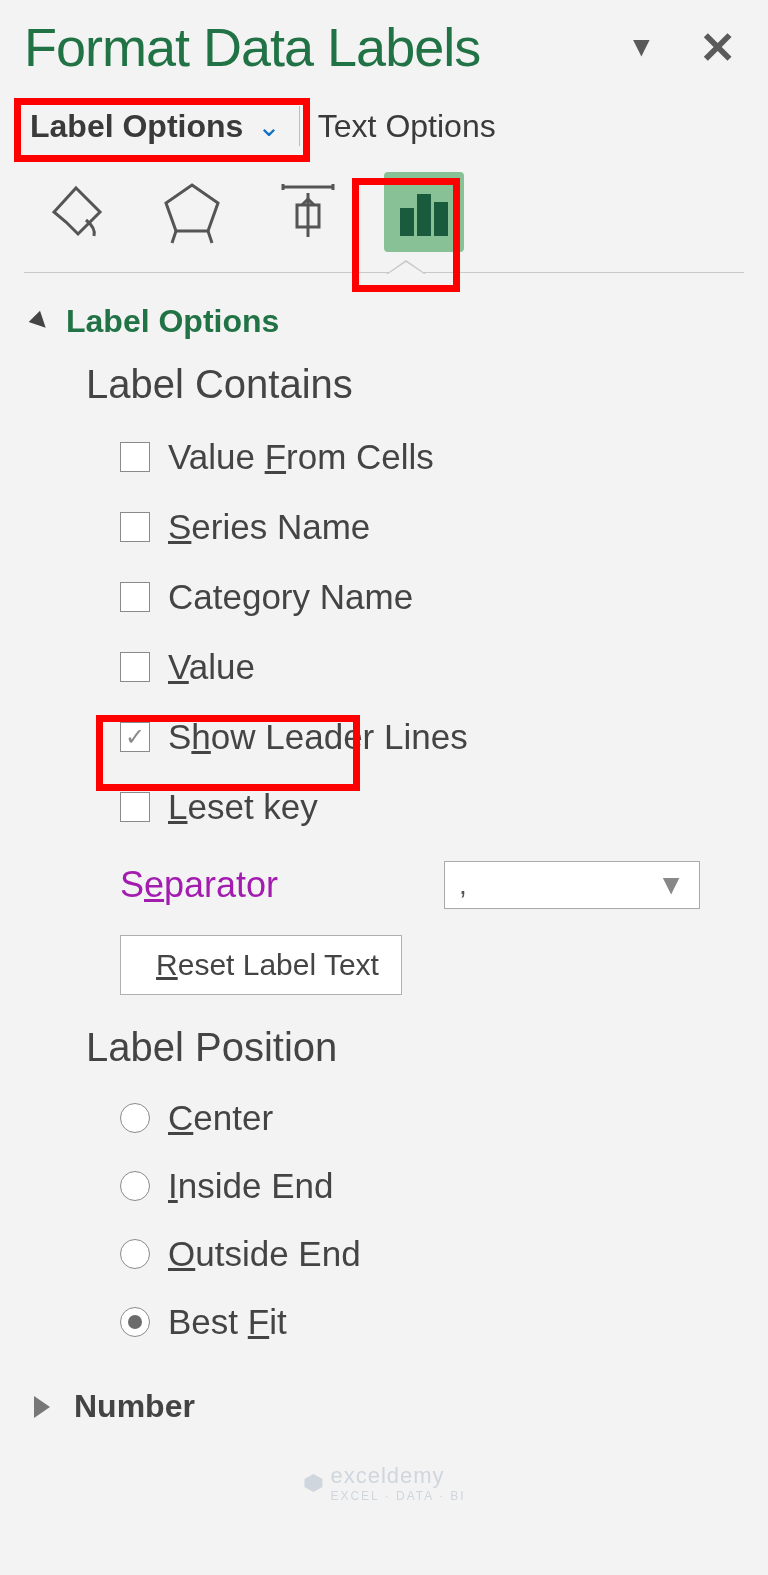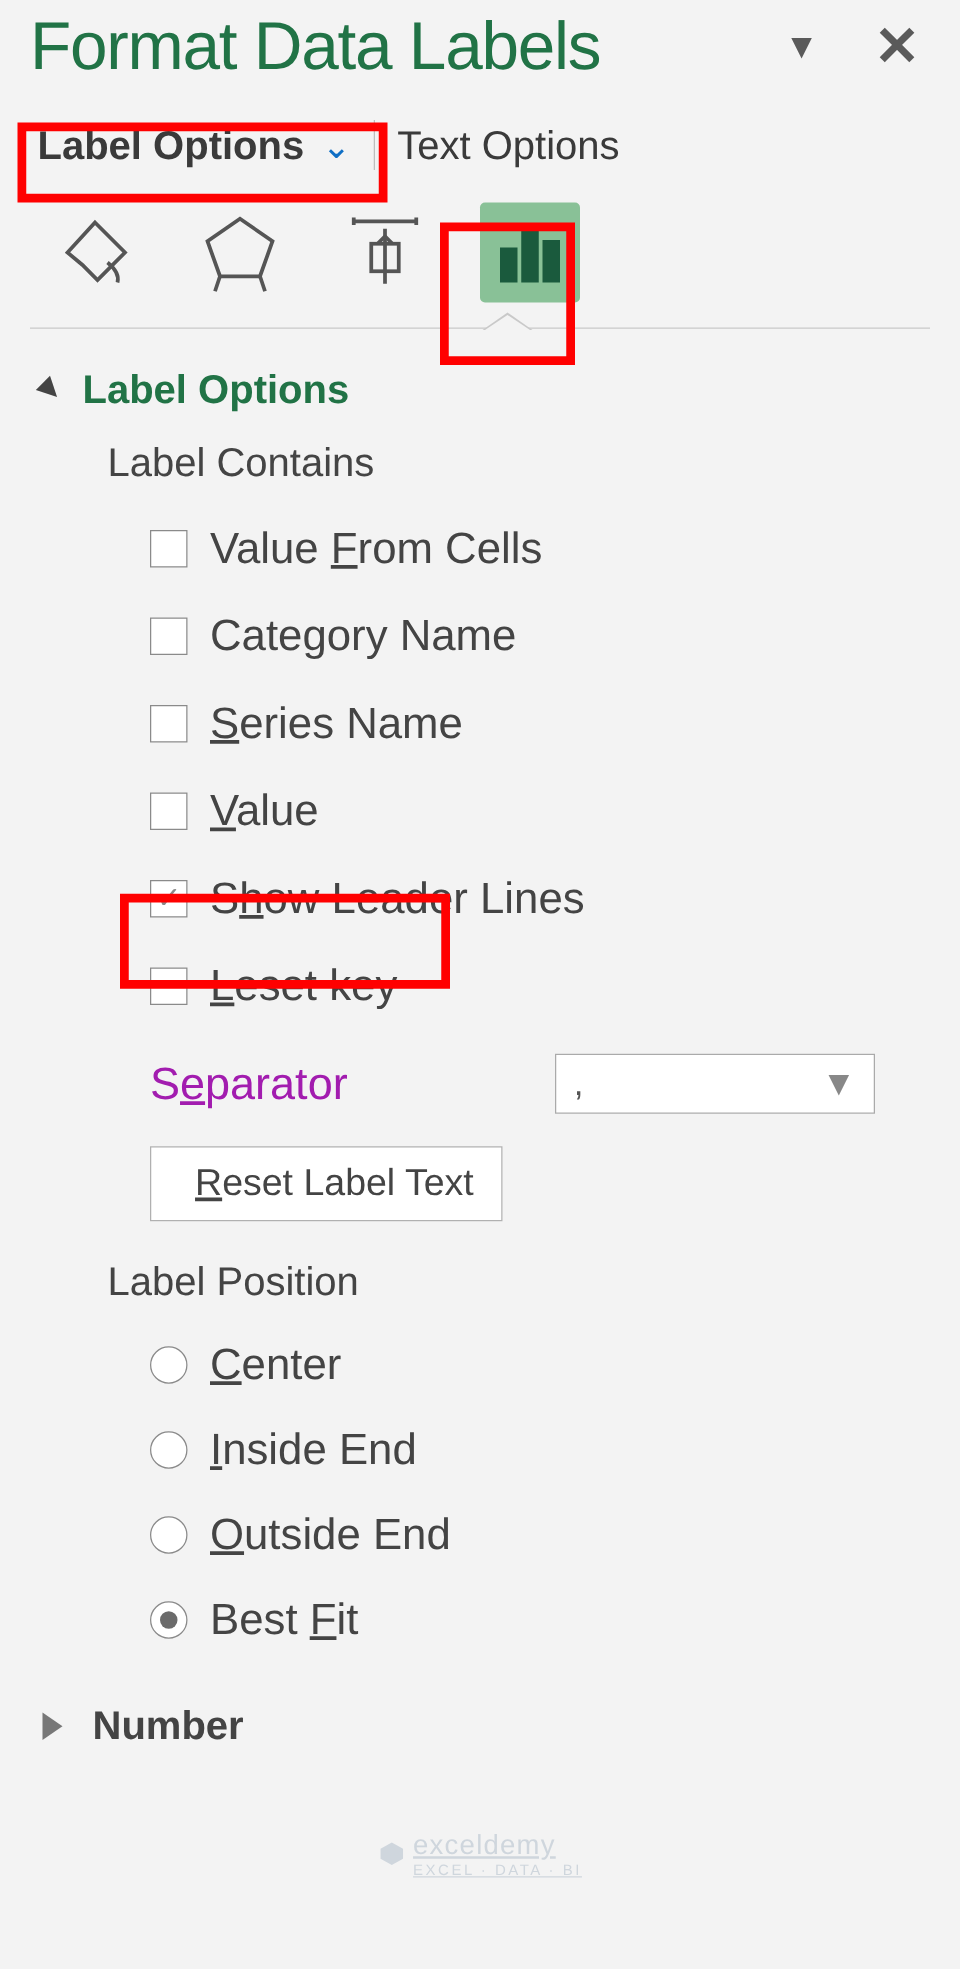--- a/index.html
+++ b/index.html
@@ -7,20 +7,21 @@
     width: 768px;
     height: 1575px;
     background: #f3f3f3;
     font-family: "Segoe UI", Arial, sans-serif;
     color: #333;
     position: relative;
     overflow: hidden;
   }
   .pane {
     padding: 0 24px 20px 24px;
+    margin-top: 10px;
   }
   .header-row {
     display: flex;
     align-items: center;
     justify-content: space-between;
     padding-top: 6px;
   }
   .title {
     font-size: 54px;
     font-weight: 300;
@@ -141,21 +142,21 @@
   }
   .section-title {
     font-size: 32px;
     font-weight: 700;
     color: #217346;
   }
   .section-title.plain {
     color: #444;
   }
   .subhead {
-    font-size: 32px;
+    font-size: 40px;
     color: #444;
     margin-top: 22px;
     margin-left: 62px;
   }
   .check-row {
     display: flex;
     align-items: center;
     gap: 18px;
     margin-top: 30px;
     margin-left: 96px;
@@ -252,21 +253,20 @@
     bottom: 72px;
     left: 50%;
     transform: translateX(-50%);
     font-size: 22px;
     color: #cfd6dd;
     letter-spacing: 1px;
     display: flex;
     align-items: center;
     gap: 6px;
     z-index: 1;
-    text-decoration: underline;
   }
   .wm-sub { font-size: 12px; color: #cfd6dd; letter-spacing: 2px; }
 </style>
 </head>
 <body>
 
 <div class="pane">
 
   <div class="header-row">
     <div class="title">Format Data Labels</div>
@@ -328,26 +328,26 @@
 
   <div class="subhead">Label Contains</div>
 
   <div class="check-row">
     <span class="chk"></span>
     <span class="lbl"><span>Value </span><span class="u">F</span><span>rom Cells</span></span>
   </div>
 
   <div class="check-row">
     <span class="chk"></span>
+    <span class="lbl"><span class="u">S</span><span>eries Name</span></span>
+  </div>
+
+  <div class="check-row">
+    <span class="chk"></span>
     <span class="lbl"><span>Cate</span><span class="u">g</span><span>ory Name</span></span>
-  </div>
-
-  <div class="check-row">
-    <span class="chk"></span>
-    <span class="lbl"><span class="u">S</span><span>eries Name</span></span>
   </div>
 
   <div class="check-row">
     <span class="chk"></span>
     <span class="lbl"><span class="u">V</span><span>alue</span></span>
   </div>
 
 
   <div class="check-row">
     <span class="chk checked"></span>

